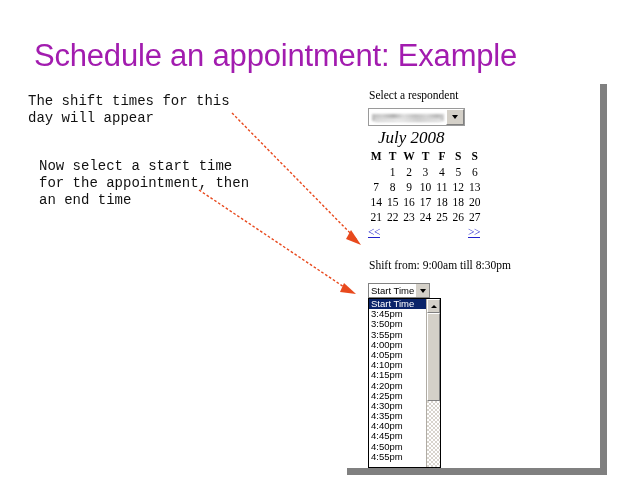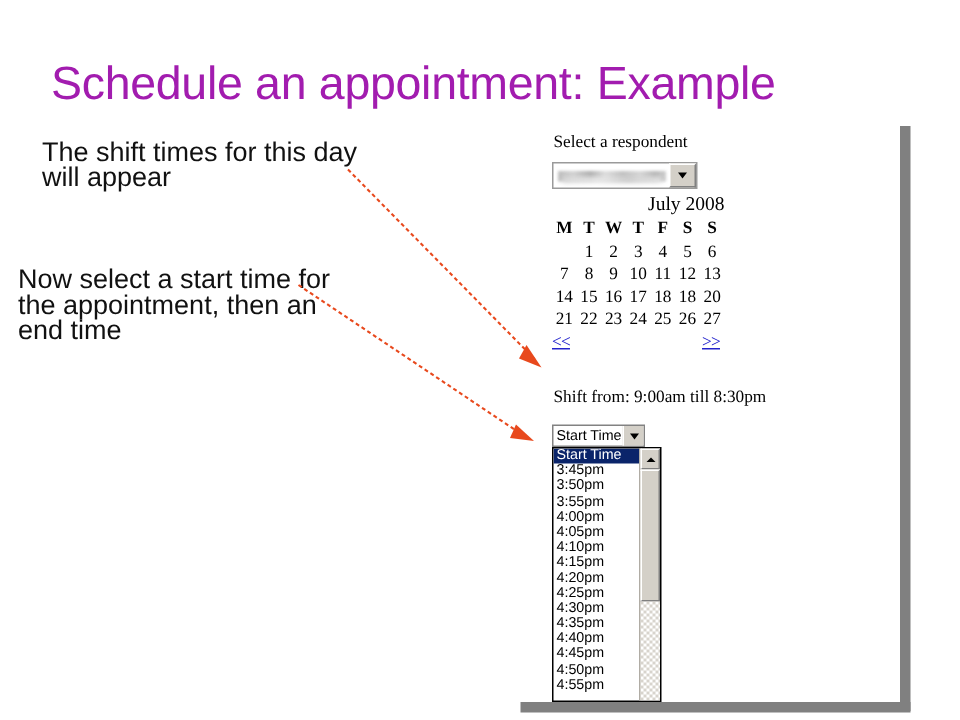--- a/index.html
+++ b/index.html
@@ -26,27 +26,27 @@
     font-size: 31px;
     font-weight: 400;
     color: #a21caf;
     letter-spacing: -0.2px;
     white-space: nowrap;
   }
 
   
   .callout {
     position: absolute;
-    font-family: Liberation Sans, sans-serif;
-    font-size: 18px;
+    font-family: Liberation Mono, monospace;
+    font-size: 14px;
     line-height: 17px;
     color: #111111;
   }
   #callout-1 { left: 28px; top: 93px;  width: 215px; }
-  #callout-2 { left: 12px; top: 158px; width: 215px; margin-top: 20px; }
+  #callout-2 { left: 39px; top: 158px; width: 215px; }
 
   
   #arrows {
     position: absolute;
     left: 0; top: 0;
     width: 640px; height: 480px;
     pointer-events: none;
   }
 
   
@@ -146,24 +146,25 @@
   #calendar {
     position: absolute;
     left: 27px;
     top: 50px;
     width: 115px;
     font-family: "Liberation Serif", serif;
     font-size: 11.5px;
     color: #000000;
   }
   #cal-caption {
-    text-align: right;
+    text-align: left;
     padding-left: 10px;
-    font-size: 13px;
+    font-size: 17px;
     margin-bottom: 1px;
+    font-style: italic;
   }
   #cal-table {
     border-collapse: collapse;
     width: 115px;
   }
   #cal-table th {
     font-weight: bold;
     font-size: 11.5px;
     text-align: center;
     padding: 1px 0 2px 0;

